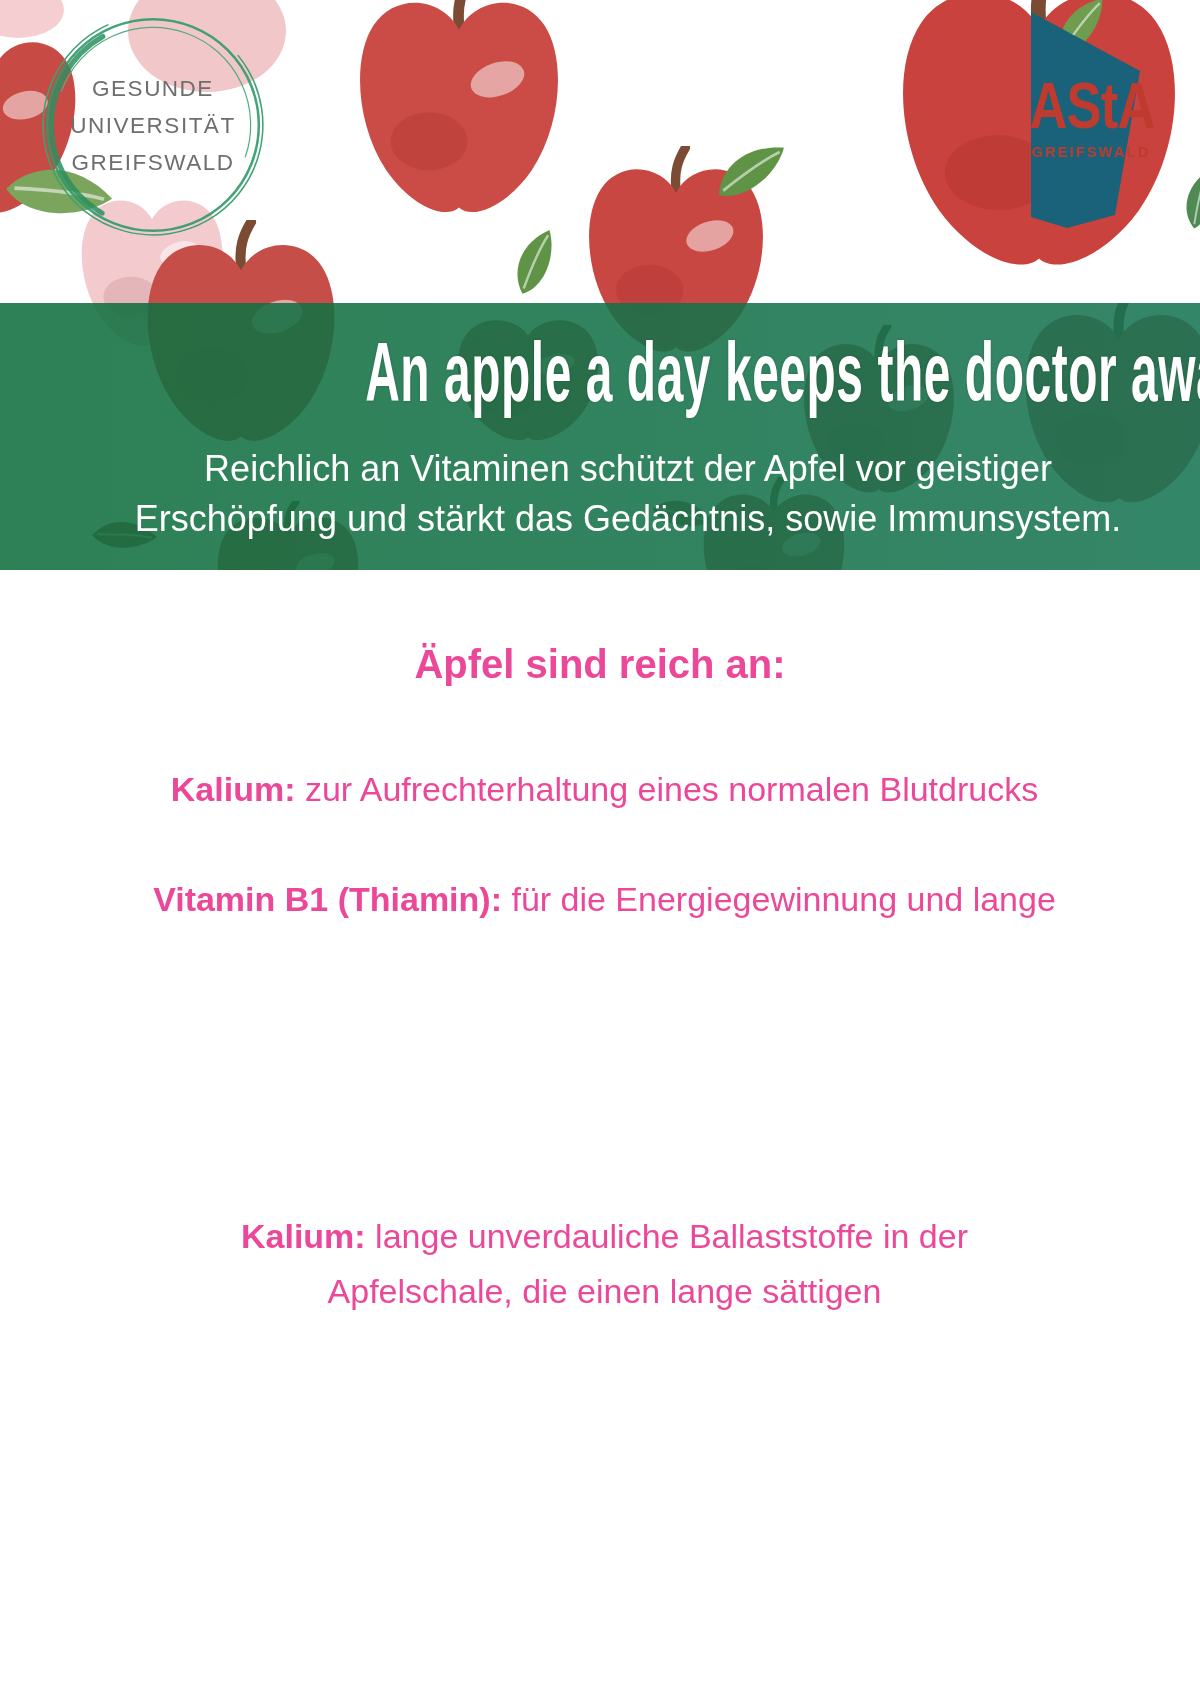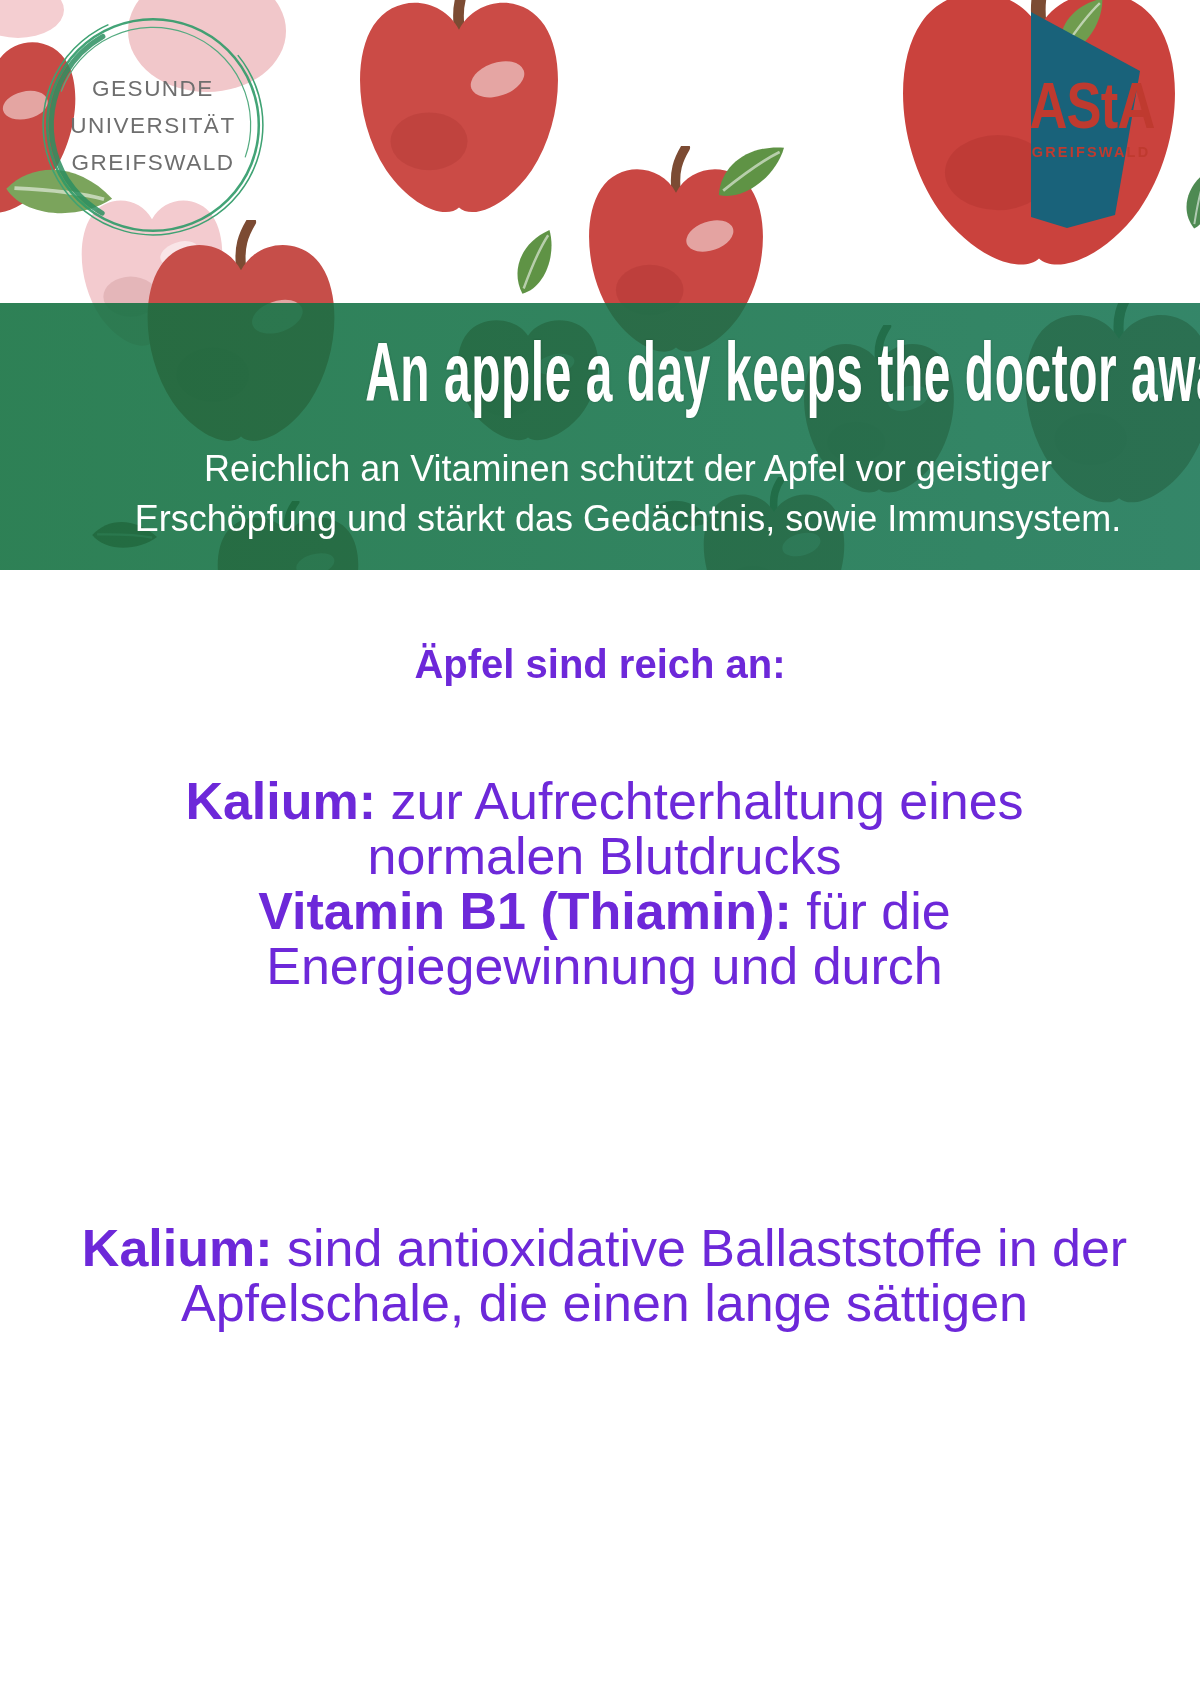--- a/index.html
+++ b/index.html
@@ -67,28 +67,28 @@
   .asta-name{
     position:absolute;left:1016px;top:74px;width:150px;z-index:3;text-align:center;
     font-size:64px;line-height:64px;font-weight:bold;color:#bf3a2f;
     transform:scaleX(.82);transform-origin:center;letter-spacing:-1px;white-space:nowrap;
   }
   .asta-city{
     position:absolute;left:1016px;top:144px;width:150px;z-index:3;text-align:center;
     font-size:14.5px;font-weight:bold;letter-spacing:2.2px;color:#bf3a2f;white-space:nowrap;
   }
   
-  .content{position:absolute;inset:0;z-index:4;color:#6d28d9;}
+  .content{position:absolute;inset:0;z-index:4;color:#ec4899;}
   .content h2{
     position:absolute;left:0;width:1200px;top:640px;margin:0;
     text-align:center;font-size:40px;line-height:48px;font-weight:bold;
   }
   .content p{
-    position:absolute;left:64px;right:55px;margin:16px;
-    text-align:center;font-size:52px;line-height:55px;font-weight:normal;
+    position:absolute;left:64px;right:55px;margin:4px;
+    text-align:center;font-size:34px;line-height:55px;font-weight:normal;
   }
   .content p b{font-weight:bold;}
   .p1b{top:758px;} .p2b{top:868px;} .p3b{top:1033px;} .p4b{top:1205px;} .p5b{top:1372px;}
   .hidden-defs{position:absolute;width:0;height:0;overflow:hidden;}
 </style>
 </head>
 <body>
 
 <svg class="hidden-defs" aria-hidden="true">
   <defs>
@@ -196,20 +196,20 @@
   <div class="banner-sub">
     <div>Reichlich an Vitaminen schützt der Apfel vor geistiger</div>
     <div>Erschöpfung und stärkt das Gedächtnis, sowie Immunsystem.</div>
   </div>
 
   <div class="content">
     <h2>Äpfel sind reich an:</h2>
 
     <p class="p1b"><b>Kalium:</b><span> zur Aufrechterhaltung eines normalen Blutdrucks</span></p>
 
-    <p class="p2b"><b>Vitamin B1 (Thiamin):</b><span> für die Energiegewinnung und durch</span><br></p>
-
-
-    <p class="p4b"><b>Kalium:</b><span> sind antioxidative Ballaststoffe in der</span><br><span>Apfelschale, die einen lange sättigen</span></p>
+    <p class="p2b"><b>Vitamin B1 (Thiamin):</b><span> für die Energiegewinnung und lange</span><br></p>
+
+
+    <p class="p4b"><b>Kalium:</b><span> lange unverdauliche Ballaststoffe in der</span><br><span>Apfelschale, die einen lange sättigen</span></p>
 
   </div>
 
 </div>
 
 </body></html>

